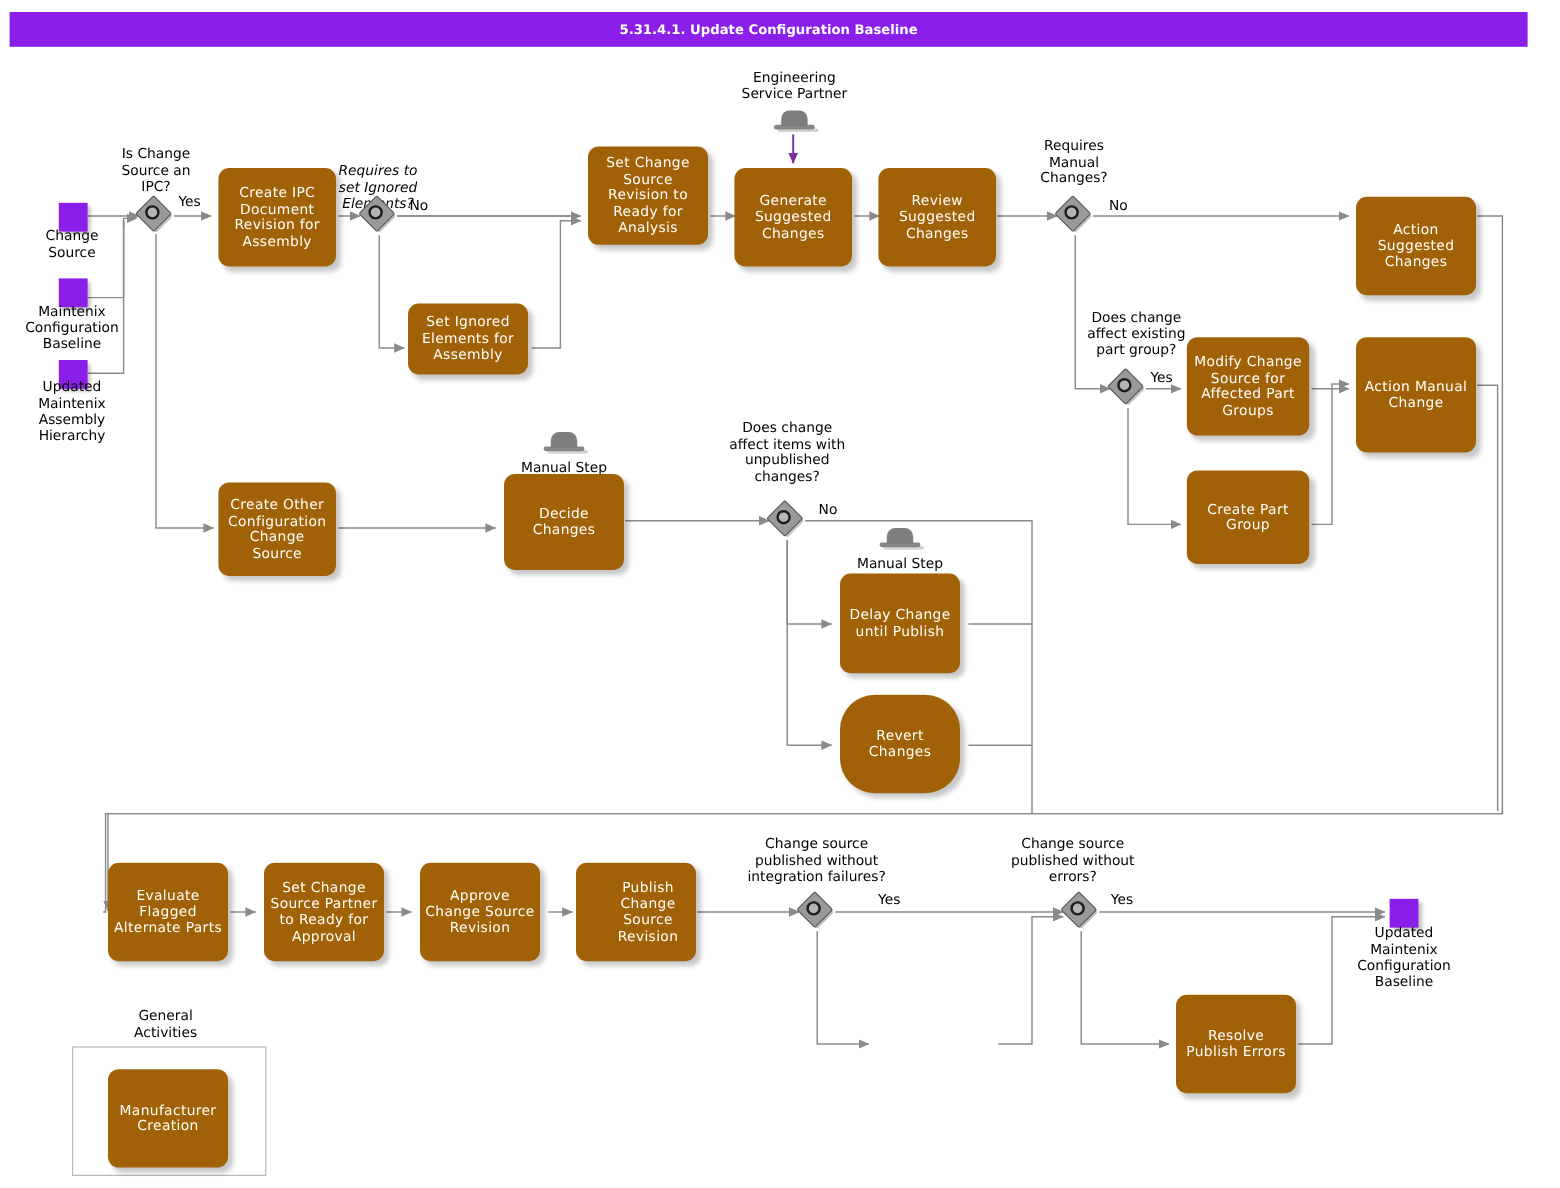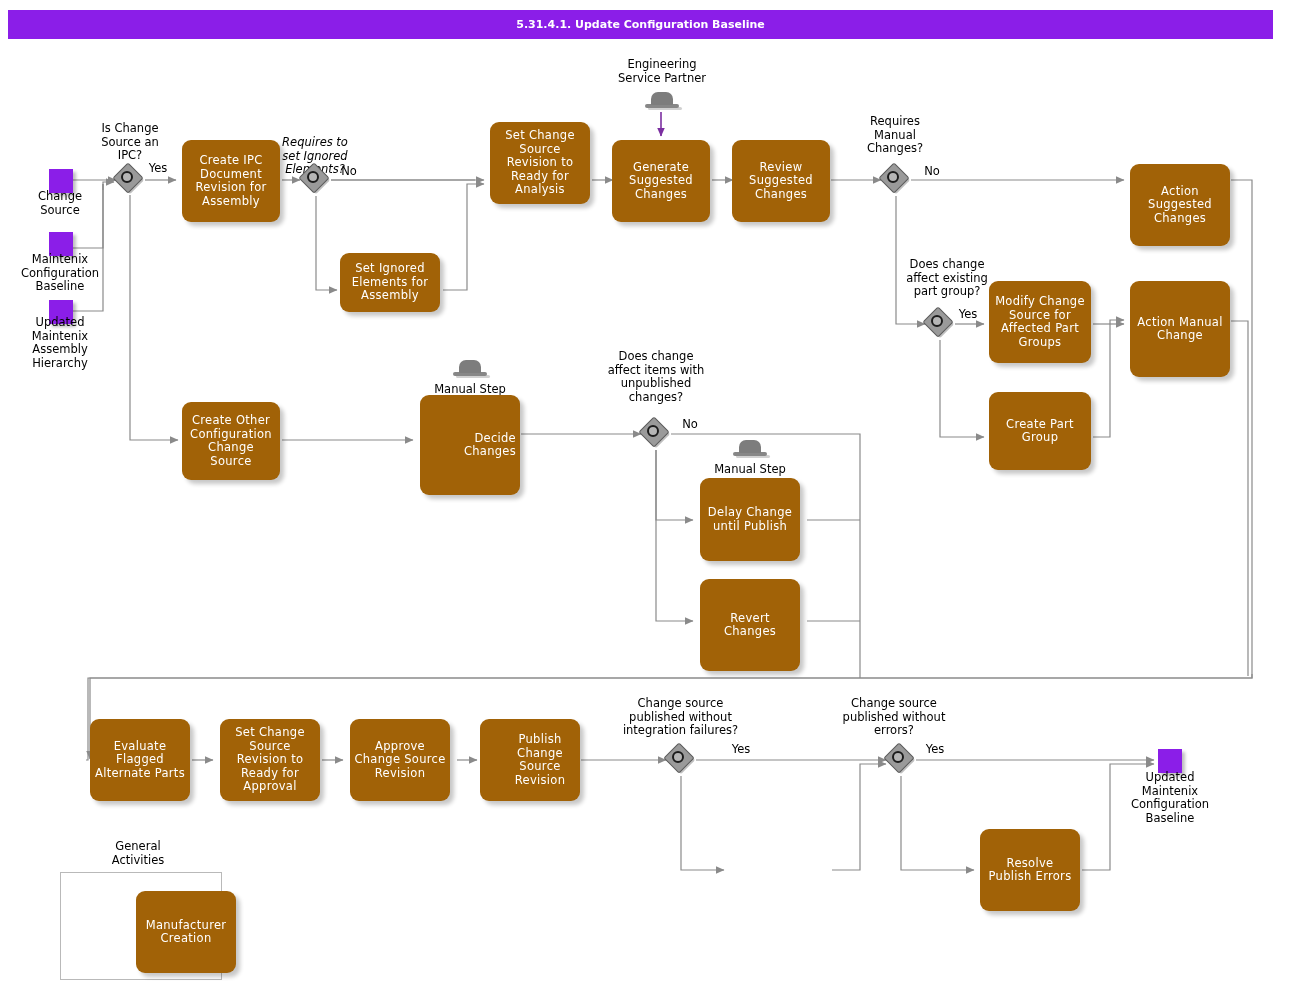--- a/index.html
+++ b/index.html
@@ -326,37 +326,37 @@
 Source for
 Affected Part
 Groups</div>
   <div class="act" style="left:1130px;top:281px;width:100px;height:96px;">Action Manual
 Change</div>
   <div class="act" style="left:989px;top:392px;width:102px;height:78px;">Create Part
 Group</div>
   <div class="act" style="left:182px;top:402px;width:98px;height:78px;">Create Other
 Configuration
 Change Source</div>
-  <div class="act" style="left:420px;top:395px;width:100px;height:100px;text-align:right;">Decide Changes</div>
+  <div class="act" style="left:420px;top:395px;width:100px;height:80px;">Decide Changes</div>
   <div class="act" style="left:700px;top:478px;width:100px;height:83px;">Delay Change
 until Publish</div>
-  <div class="act" style="left:700px;top:579px;width:100px;height:92px;">Revert Changes</div>
+  <div class="act" style="left:700px;top:579px;width:100px;height:82px;border-radius:29px;">Revert Changes</div>
   <div class="act" style="left:90px;top:719px;width:100px;height:82px;">Evaluate
 Flagged
 Alternate Parts</div>
   <div class="act" style="left:220px;top:719px;width:100px;height:82px;">Set Change
-Source Revision
+Source Partner
 to Ready for
 Approval</div>
   <div class="act" style="left:350px;top:719px;width:100px;height:82px;">Approve Change
 Source Revision</div>
   <div class="act" style="left:480px;top:719px;width:100px;height:82px;padding-left:24px;">Publish Change
 Source Revision</div>
   <div class="act" style="left:980px;top:829px;width:100px;height:82px;">Resolve Publish
 Errors</div>
 
   <div class="lbl" style="left:88px;top:840px;width:100px;">General
 Activities</div>
   <div class="group" style="left:60px;top:872px;width:160px;height:106px;"></div>
-  <div class="act" style="left:90px;top:891px;width:100px;height:82px;margin-left:46px;">Manufacturer
+  <div class="act" style="left:90px;top:891px;width:100px;height:82px;">Manufacturer
 Creation</div>
 
 </div>
 
 </body></html>

